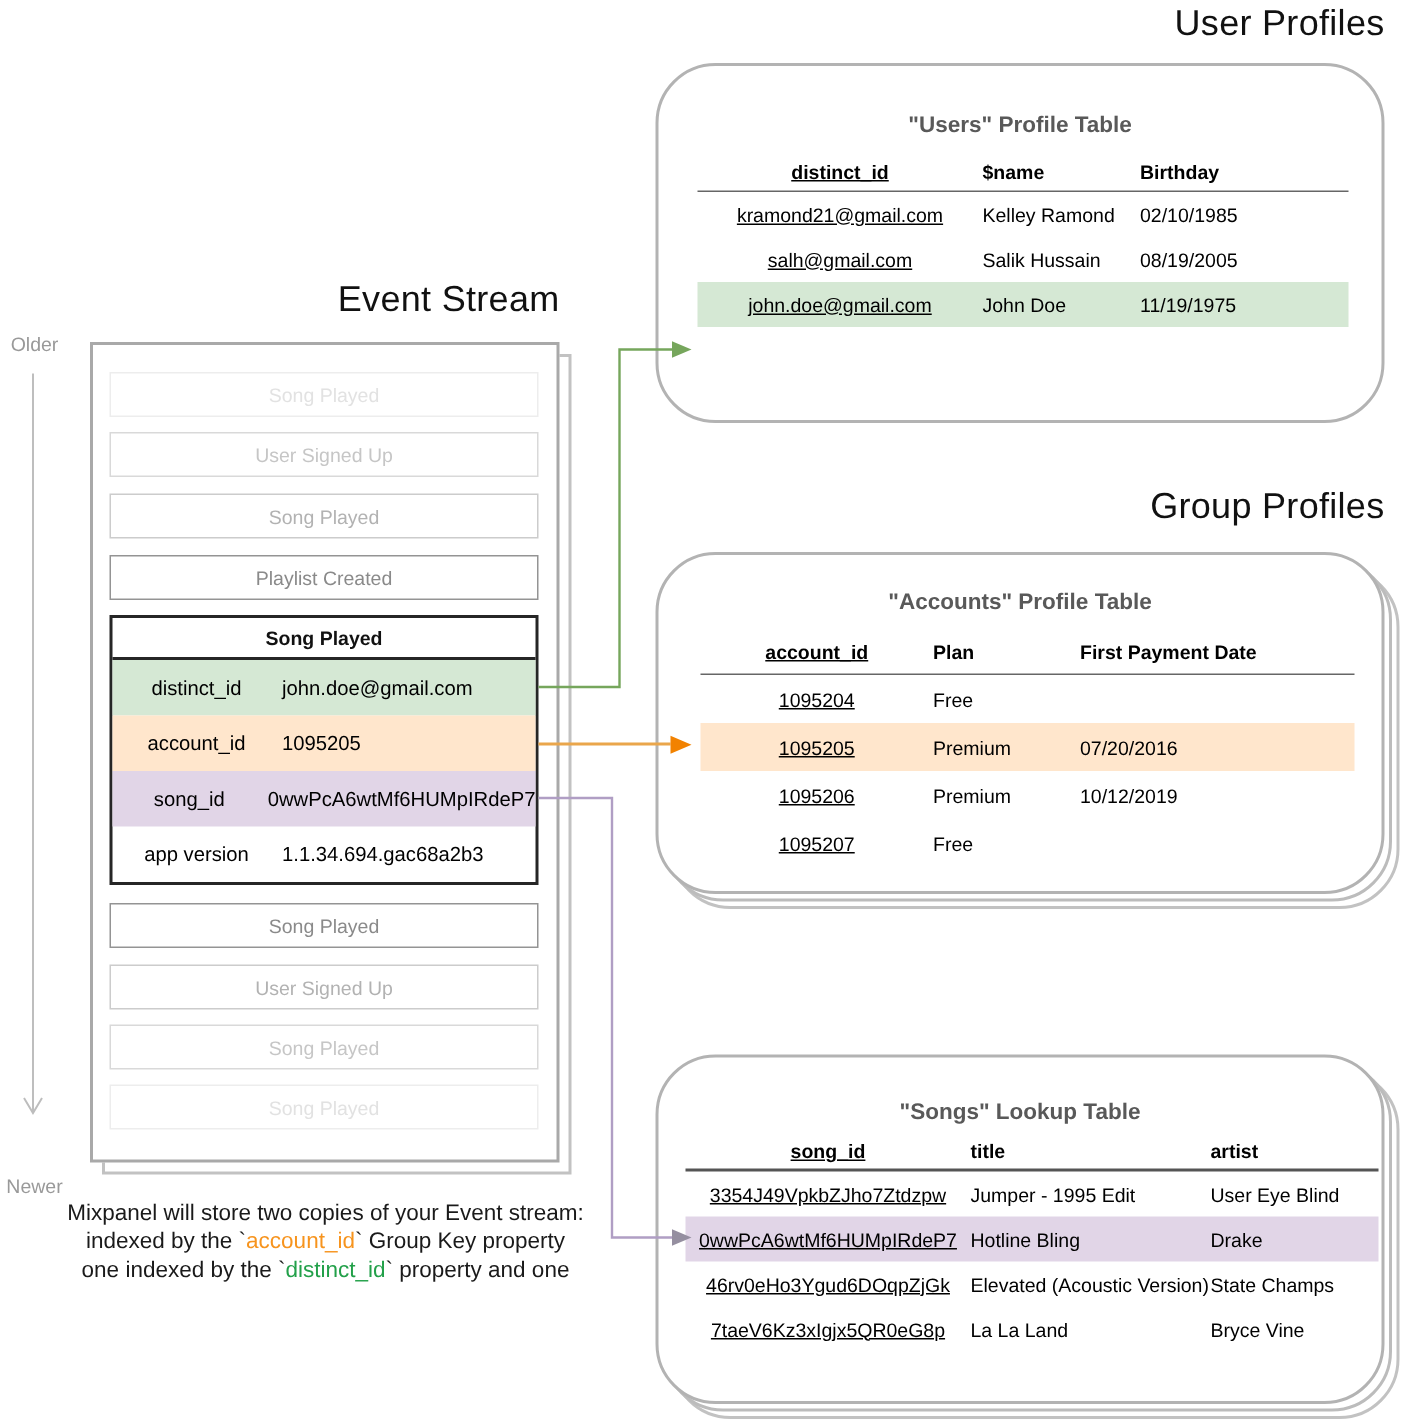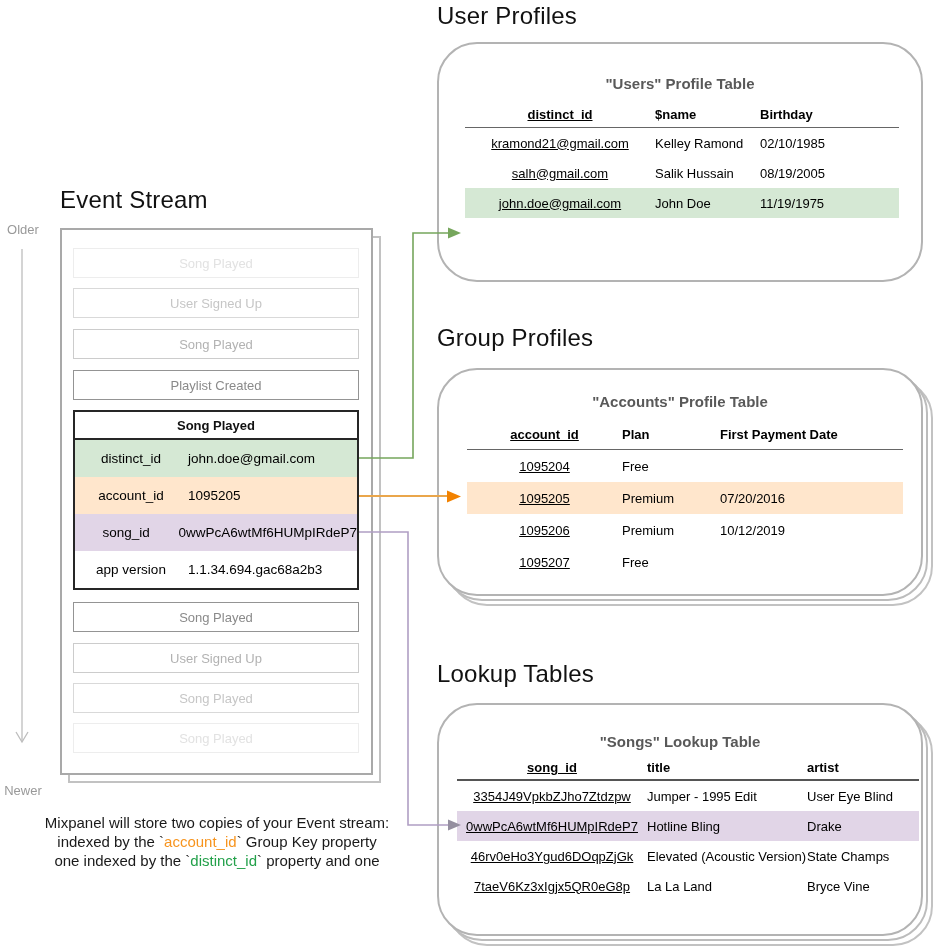--- a/index.html
+++ b/index.html
@@ -1,21 +1,21 @@
 <!DOCTYPE html>
 <html><head>
 <meta charset="utf-8">
 <style>
   * { margin:0; padding:0; box-sizing:border-box; }
   html,body { background:#fff; }
   .canvas {
     position:relative; width:941px; height:951px; background:#fff;
     font-family:"Liberation Sans", sans-serif; color:#000; overflow:hidden;
   }
-  .big-title { position:absolute; font-size:24px; color:#111; text-align:left; letter-spacing:.2px; }
+  .big-title { position:absolute; font-size:24px; color:#111; text-align:right; letter-spacing:.2px; }
   .tl-label { position:absolute; color:#999; font-size:13px; width:46px; text-align:center; }
 
   
   .stack-rect { position:absolute; border:2px solid #c2c2c2; background:#fff; }
   .es-main { position:absolute; left:60px; top:228px; width:313px; height:547px; border:2px solid #a9a9a9; background:#fff; }
   .es-shadow { left:68px; top:236px; width:313px; height:547px; }
 
   .ev-box {
     position:absolute; left:73px; width:286px; height:30px; background:#fff;
     display:flex; align-items:center; justify-content:center; font-size:13px;
@@ -27,21 +27,21 @@
 
   .prop-card { position:absolute; left:73px; top:410px; width:286px; border:2px solid #262626; background:#fff; }
   .prop-head { height:28px; display:flex; align-items:center; justify-content:center; font-size:13px; font-weight:bold; border-bottom:2px solid #262626; color:#111; }
   .prop-row { height:37px; display:flex; align-items:center; font-size:13.5px; }
   .prop-key { width:112px; text-align:center; }
   .prop-val { margin-left:1px; }
   .hl-green { background:#d5e8d4; }
   .hl-orange { background:#ffe6cc; }
   .hl-purple { background:#e1d5e7; }
 
-  .caption { position:absolute; left:28px; top:799px; width:378px; text-align:center; font-size:15px; line-height:19px; color:#1a1a1a;margin-top:14px; }
+  .caption { position:absolute; left:28px; top:799px; width:378px; text-align:center; font-size:15px; line-height:19px; color:#1a1a1a; }
   .cap-green { color:#22a049; }
   .cap-orange { color:#f7941e; }
 
   
   .card { position:absolute; width:486px; background:#fff; border:2px solid #b3b3b3; border-radius:40px; }
   .tbl-heading { position:absolute; width:486px; text-align:center; font-size:15px; font-weight:bold; color:#595959; }
 
   .tbl { position:absolute; font-size:13px; }
   .tbl .hd { display:grid; align-items:center; font-weight:bold; border-bottom:1px solid #666; }
   .tbl.t3 .hd { border-bottom:2px solid #555; }
@@ -59,21 +59,20 @@
   .overlay { position:absolute; left:0; top:0; width:941px; height:951px; pointer-events:none; }
 </style>
 </head>
 <body>
 
 <div class="canvas">
 
   <div class="big-title" style="left:60px; top:186px; width:313px;">Event Stream</div>
   <div class="big-title" style="left:437px; top:2px; width:486px;">User Profiles</div>
   <div class="big-title" style="left:437px; top:324px; width:486px;">Group Profiles</div>
-  <div class="big-title" style="left:437px; top:660px; width:486px;">Lookup Tables</div>
 
   <div class="tl-label" style="left:0px; top:222px;text-align:center;">Older</div>
   <div class="tl-label" style="left:0px; top:783px;">Newer</div>
 
   <div class="stack-rect es-shadow"></div>
   <div class="es-main"></div>
 
   <div class="ev-box f1" style="top:248px;">Song Played</div>
   <div class="ev-box f2" style="top:288px;">User Signed Up</div>
   <div class="ev-box f3" style="top:329px;">Song Played</div>

